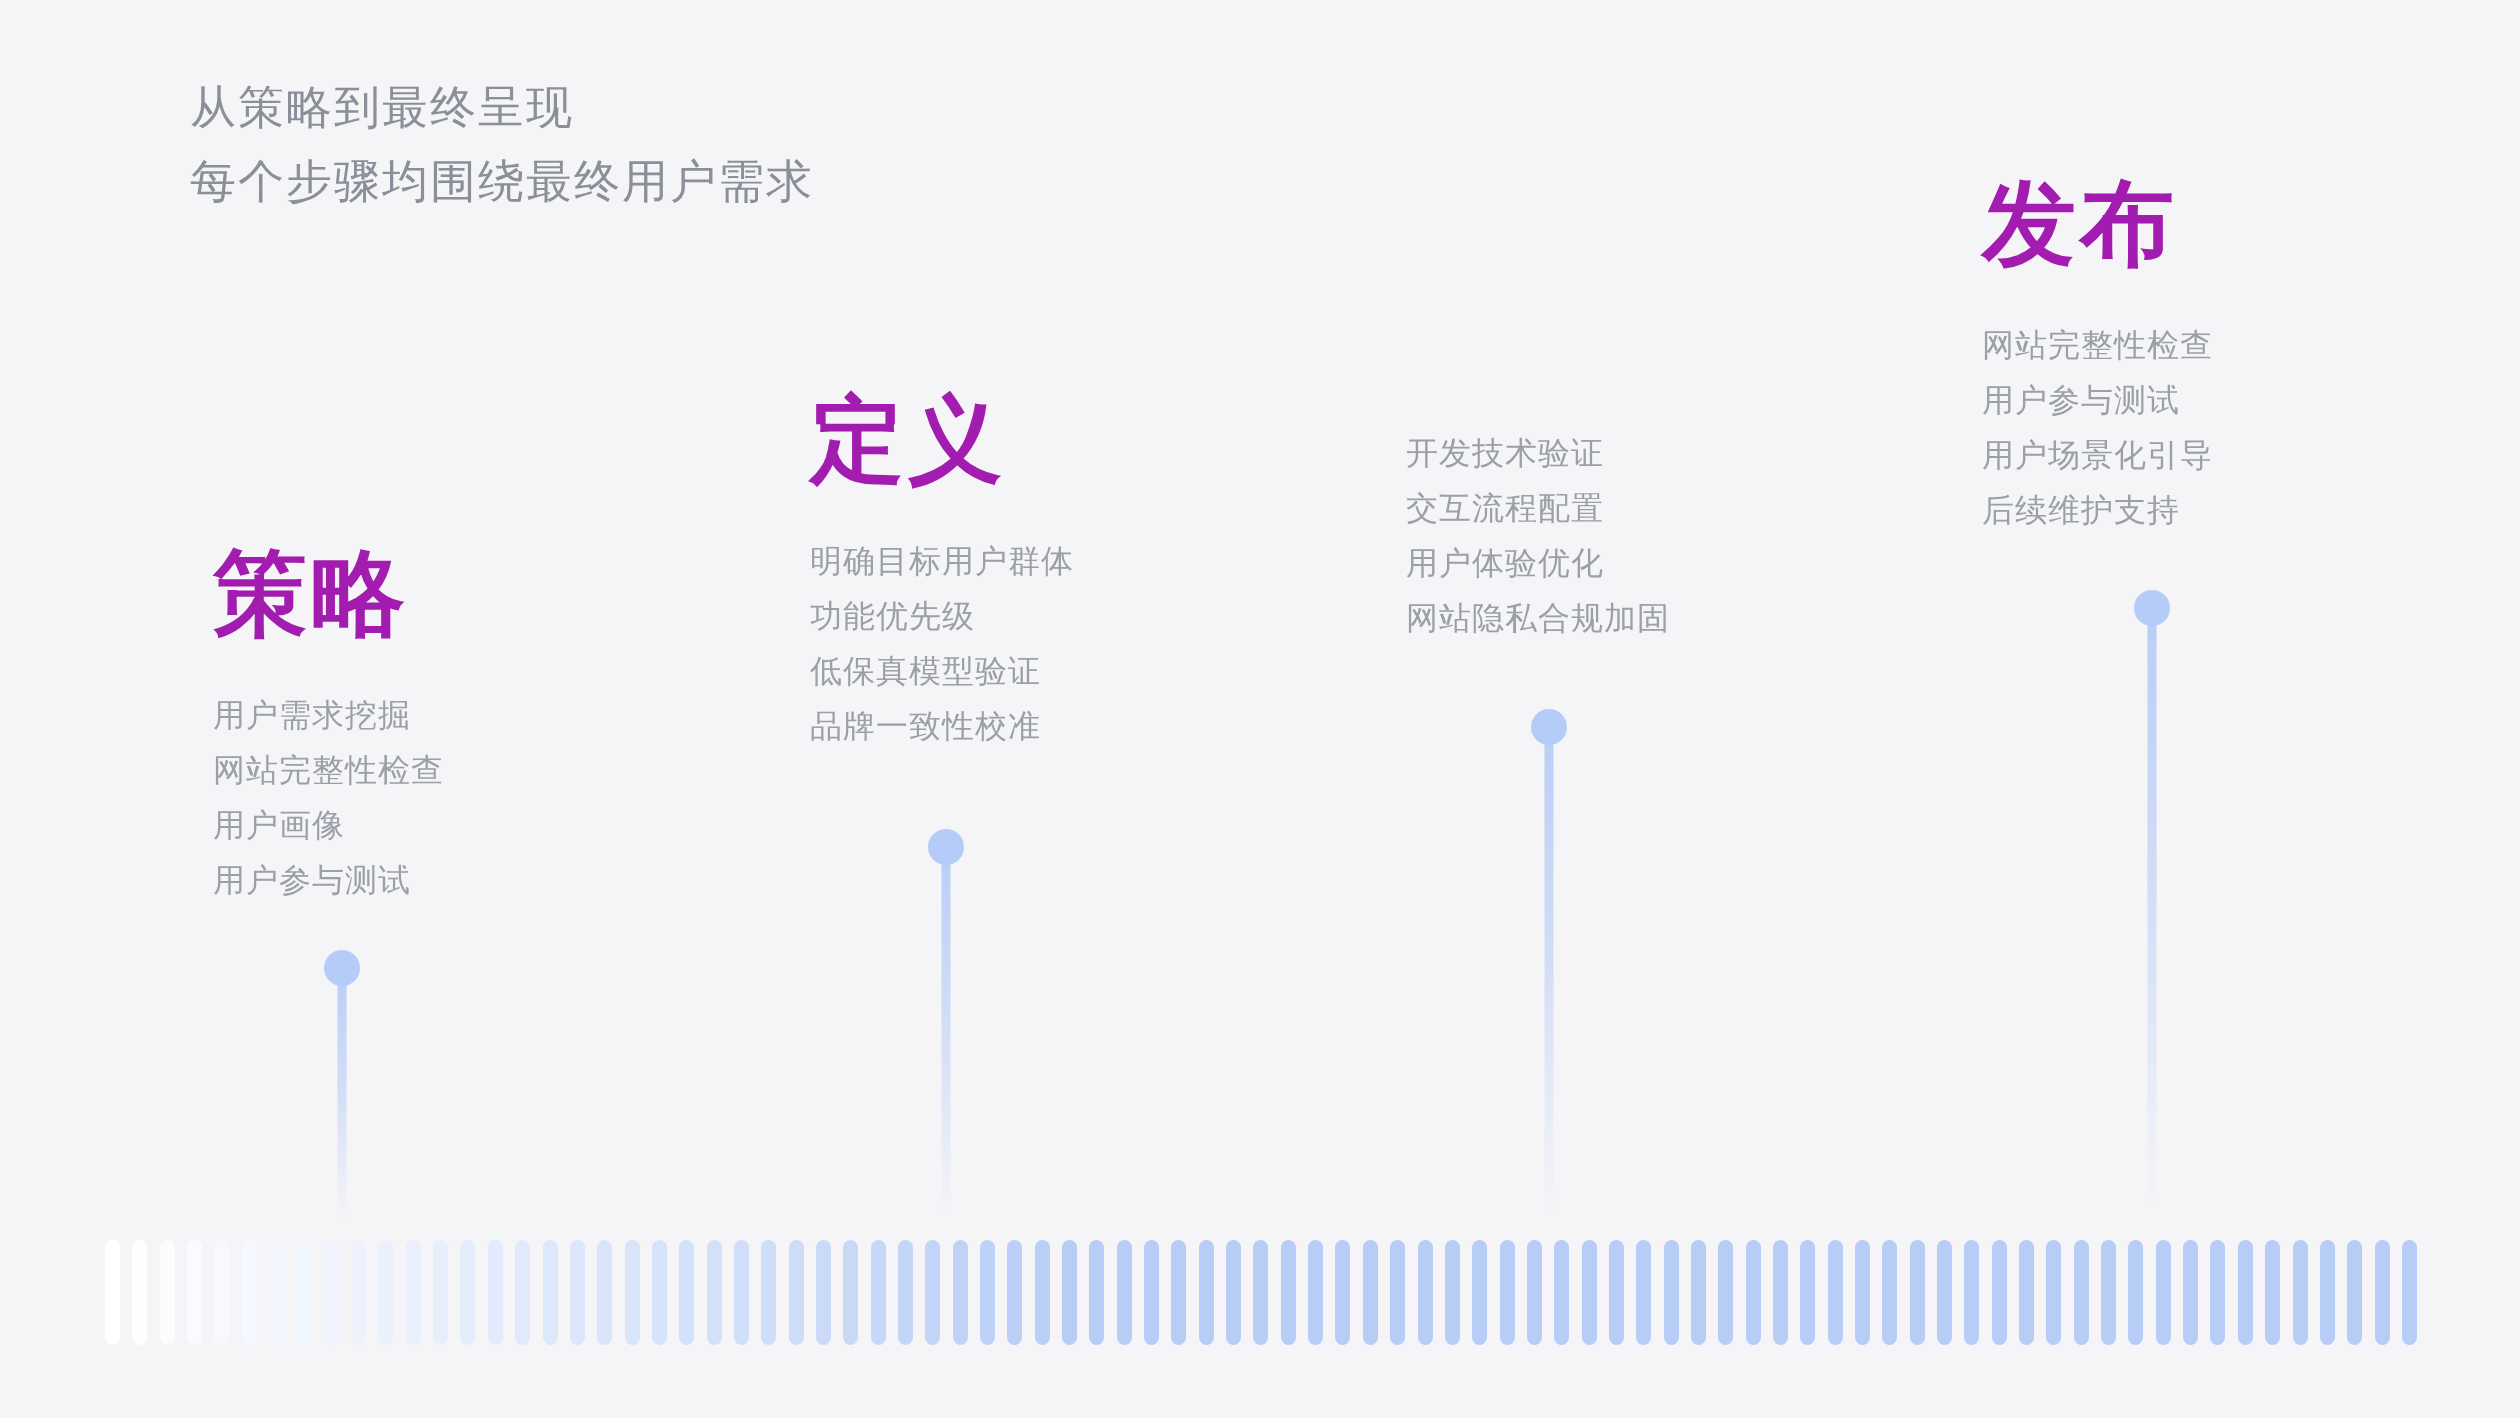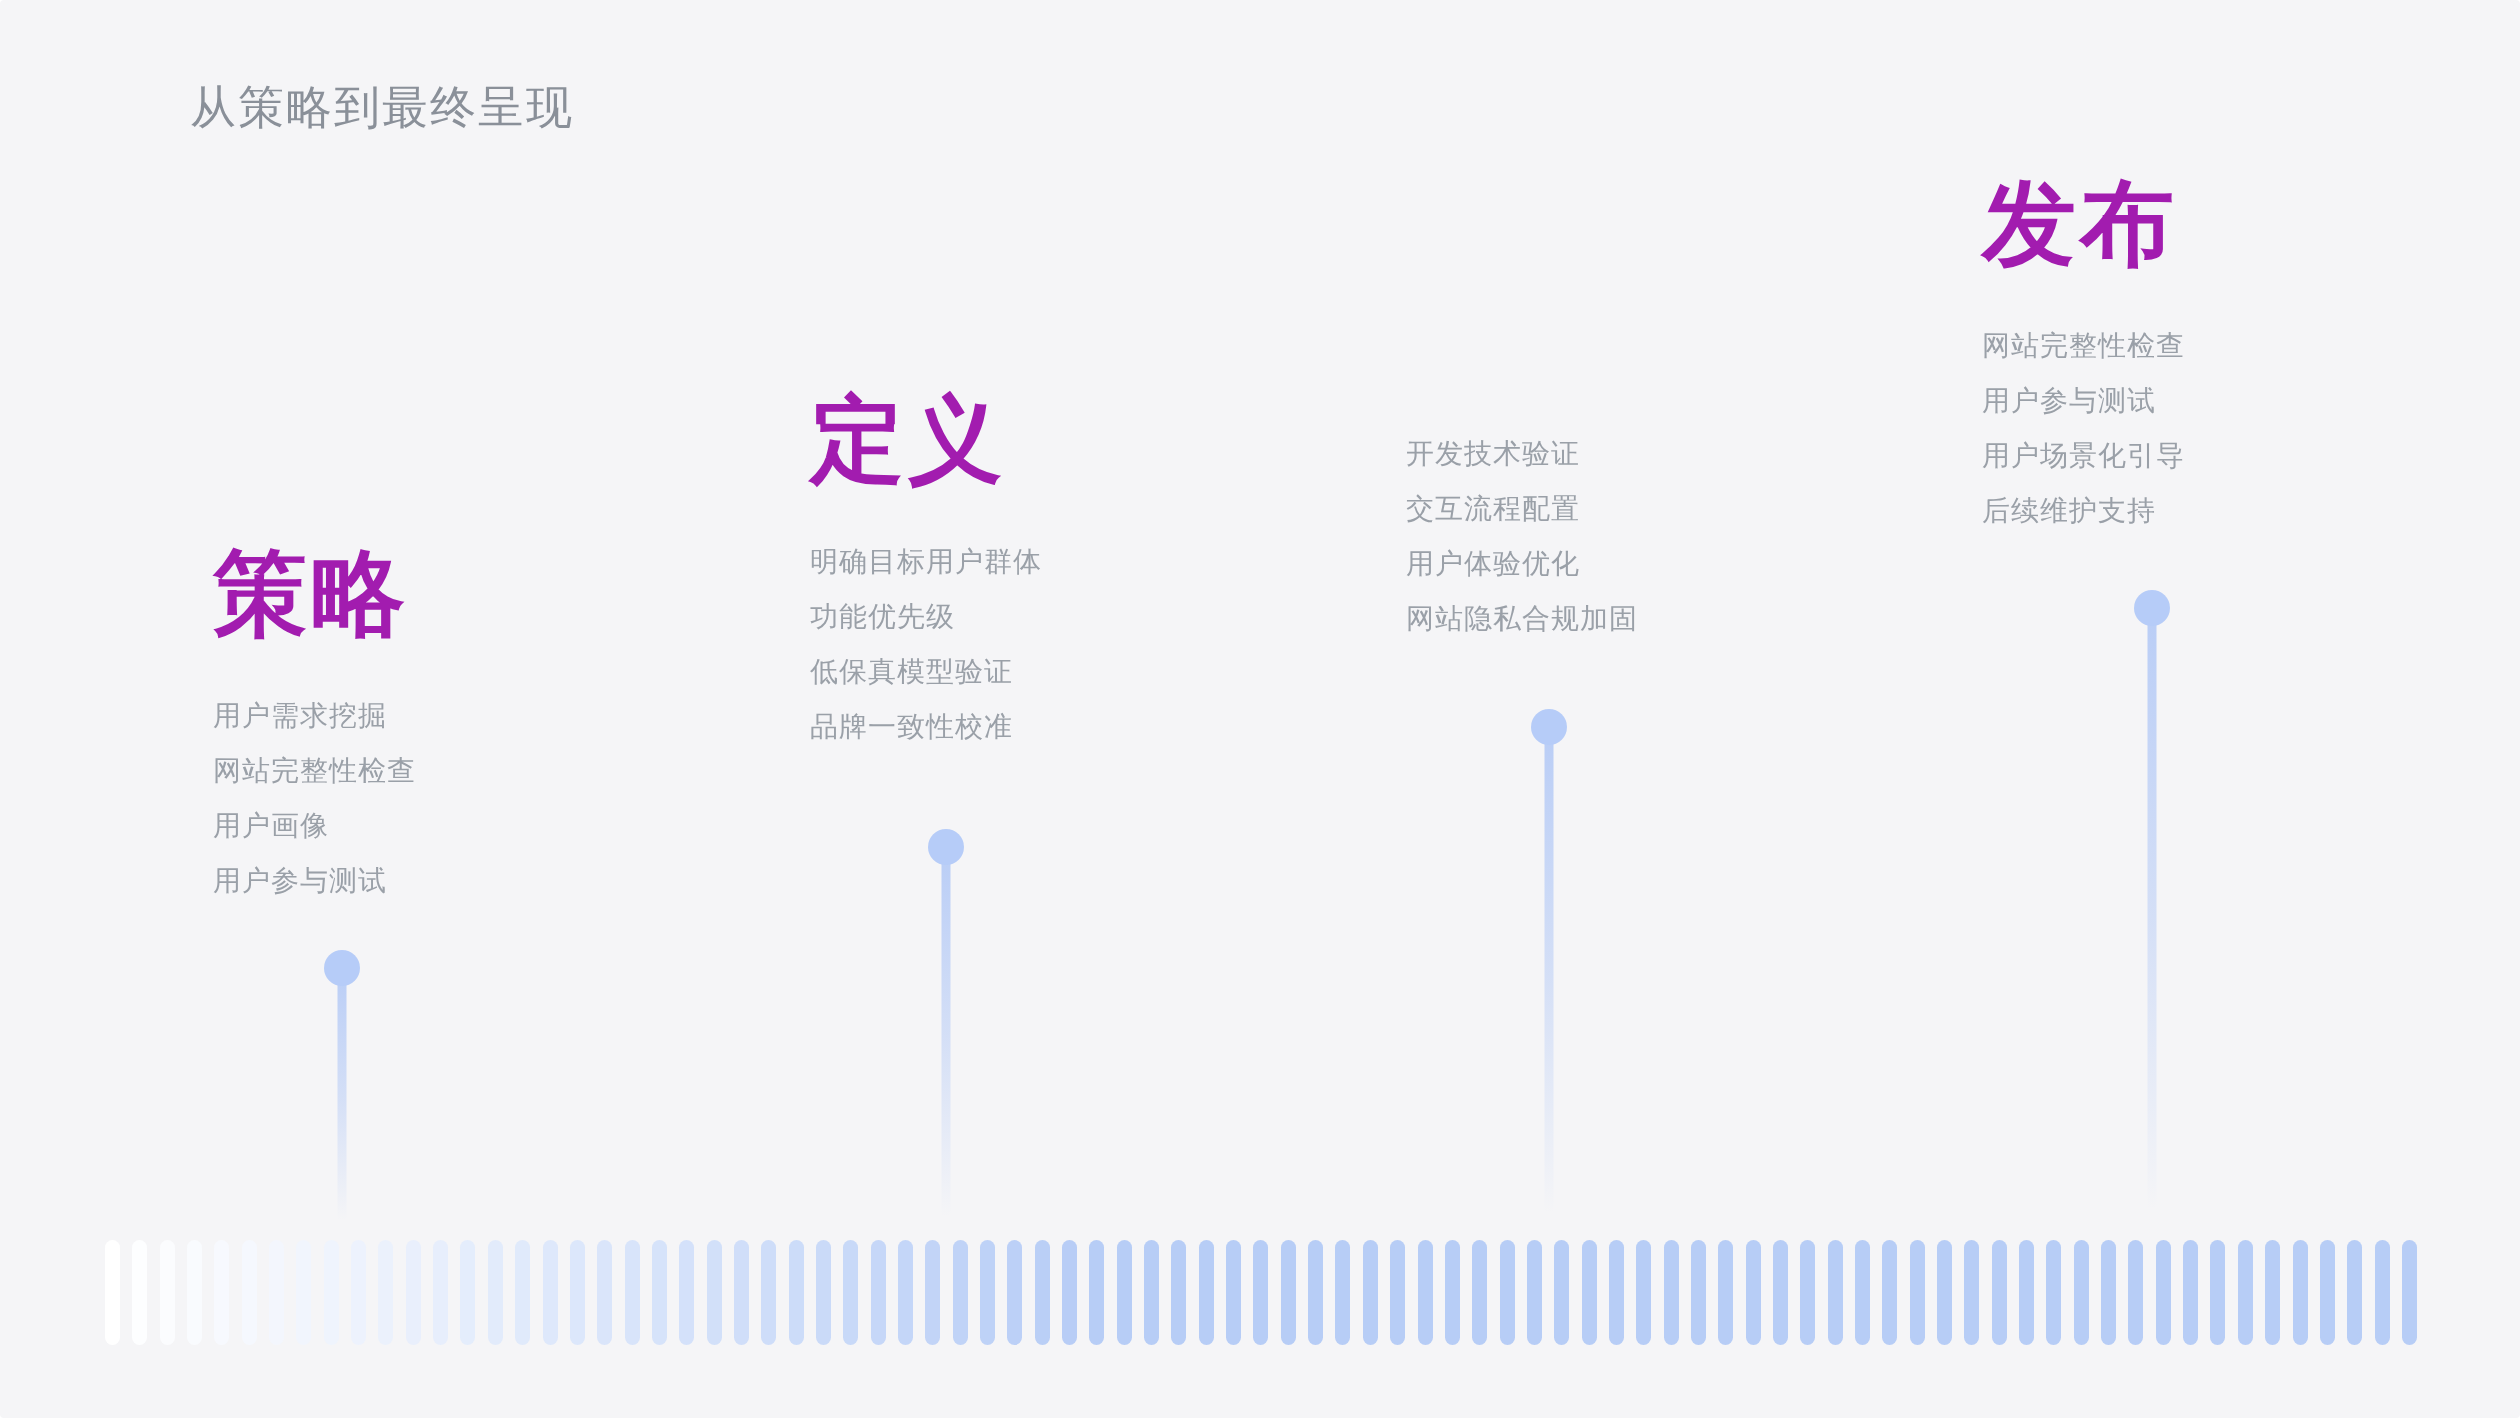--- a/index.html
+++ b/index.html
@@ -35,21 +35,21 @@
     font-weight: 700;
     color: #a21caf;
     letter-spacing: 4px;
   }
 
   .stage-items {
     position: absolute;
     left: var(--x); top: calc(var(--t) + 136px);
     margin: 0; padding: 0;
     list-style: none;
-    font-size: 28px;
+    font-size: 32px;
     line-height: 55px;
     color: #9aa0a8;
     letter-spacing: 1px;
   }
 
   .stem {
     position: absolute;
     left: var(--dx); top: var(--dy);
     width: 9px;
     height: calc(1228px - var(--dy));
@@ -79,20 +79,21 @@
   }
   .bar { width: 15px; height: 105px; border-radius: 8px; }
 </style>
 </head>
 <body>
 
 <div class="canvas">
 
   <div class="header">
     <div>从策略到最终呈现</div>
+    <div>每个步骤均围绕最终用户需求</div>
   </div>
 
   <section class="stage" style="--x:213px; --t:552px; --dx:342px; --dy:968px">
     <h2 class="stage-title">策略</h2>
     <ul class="stage-items">
       <li>用户需求挖掘</li>
       <li>网站完整性检查</li>
       <li>用户画像</li>
       <li>用户参与测试</li>
     </ul>

